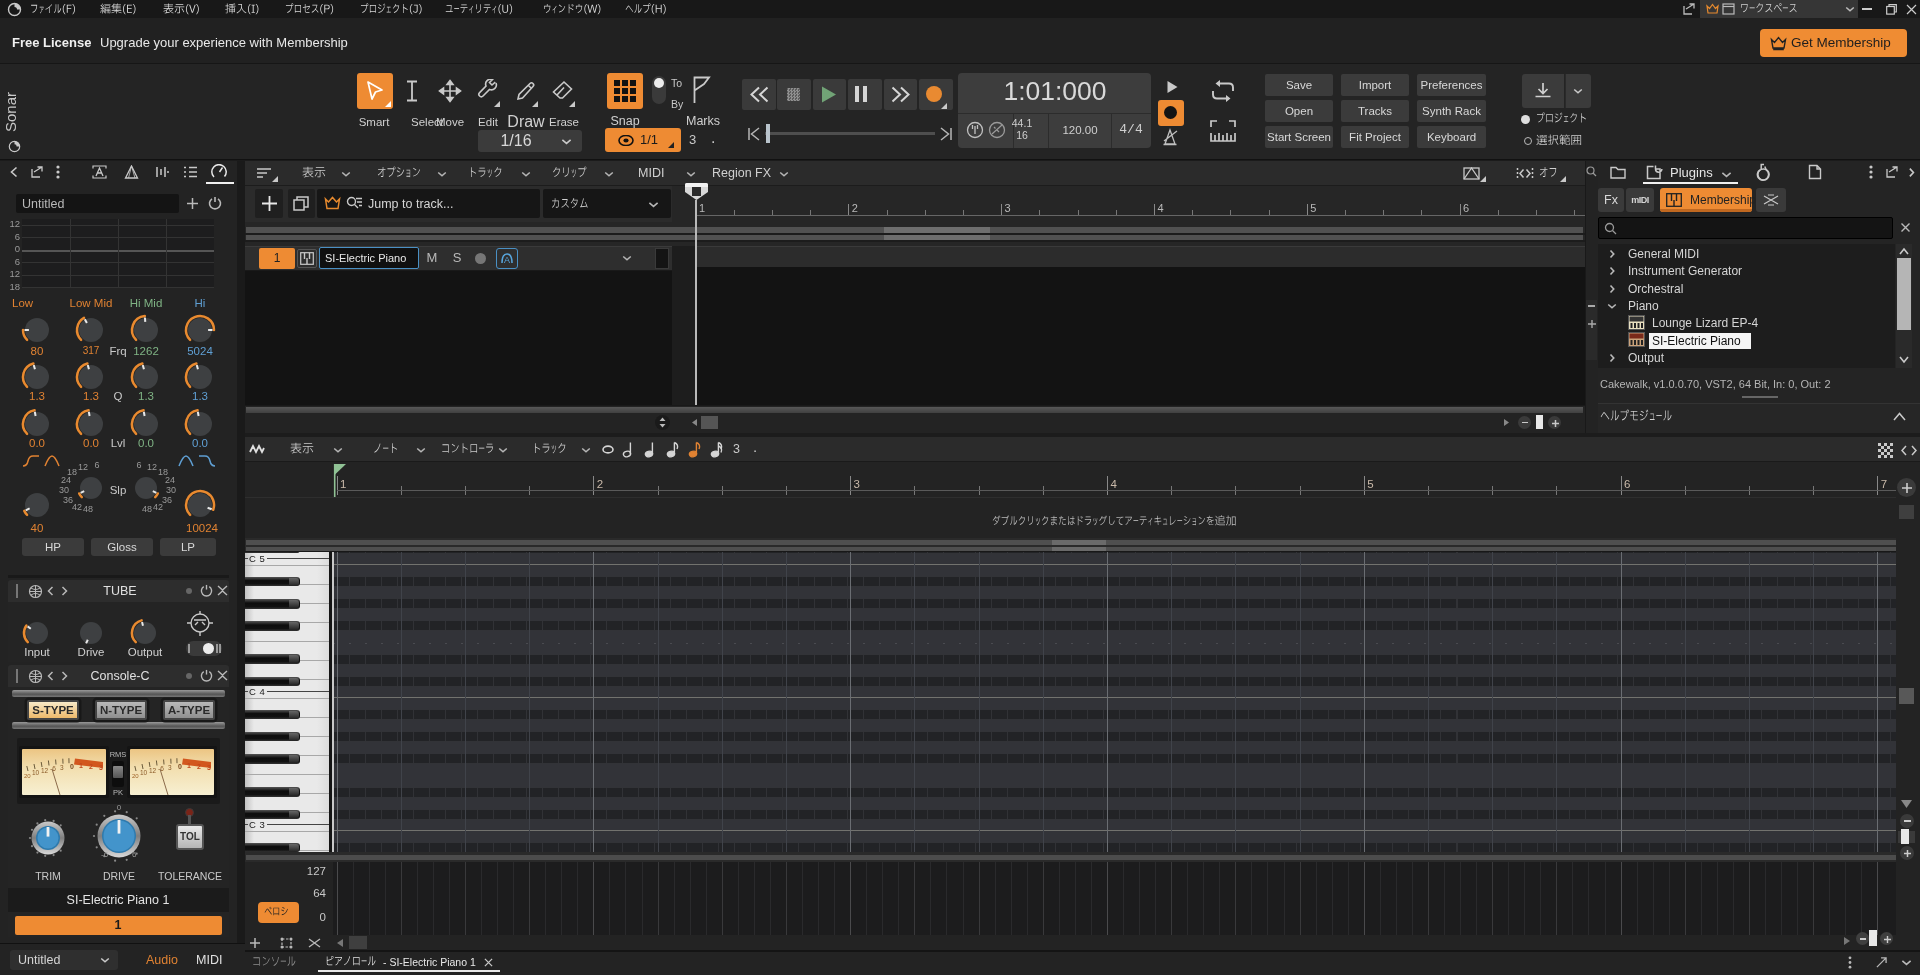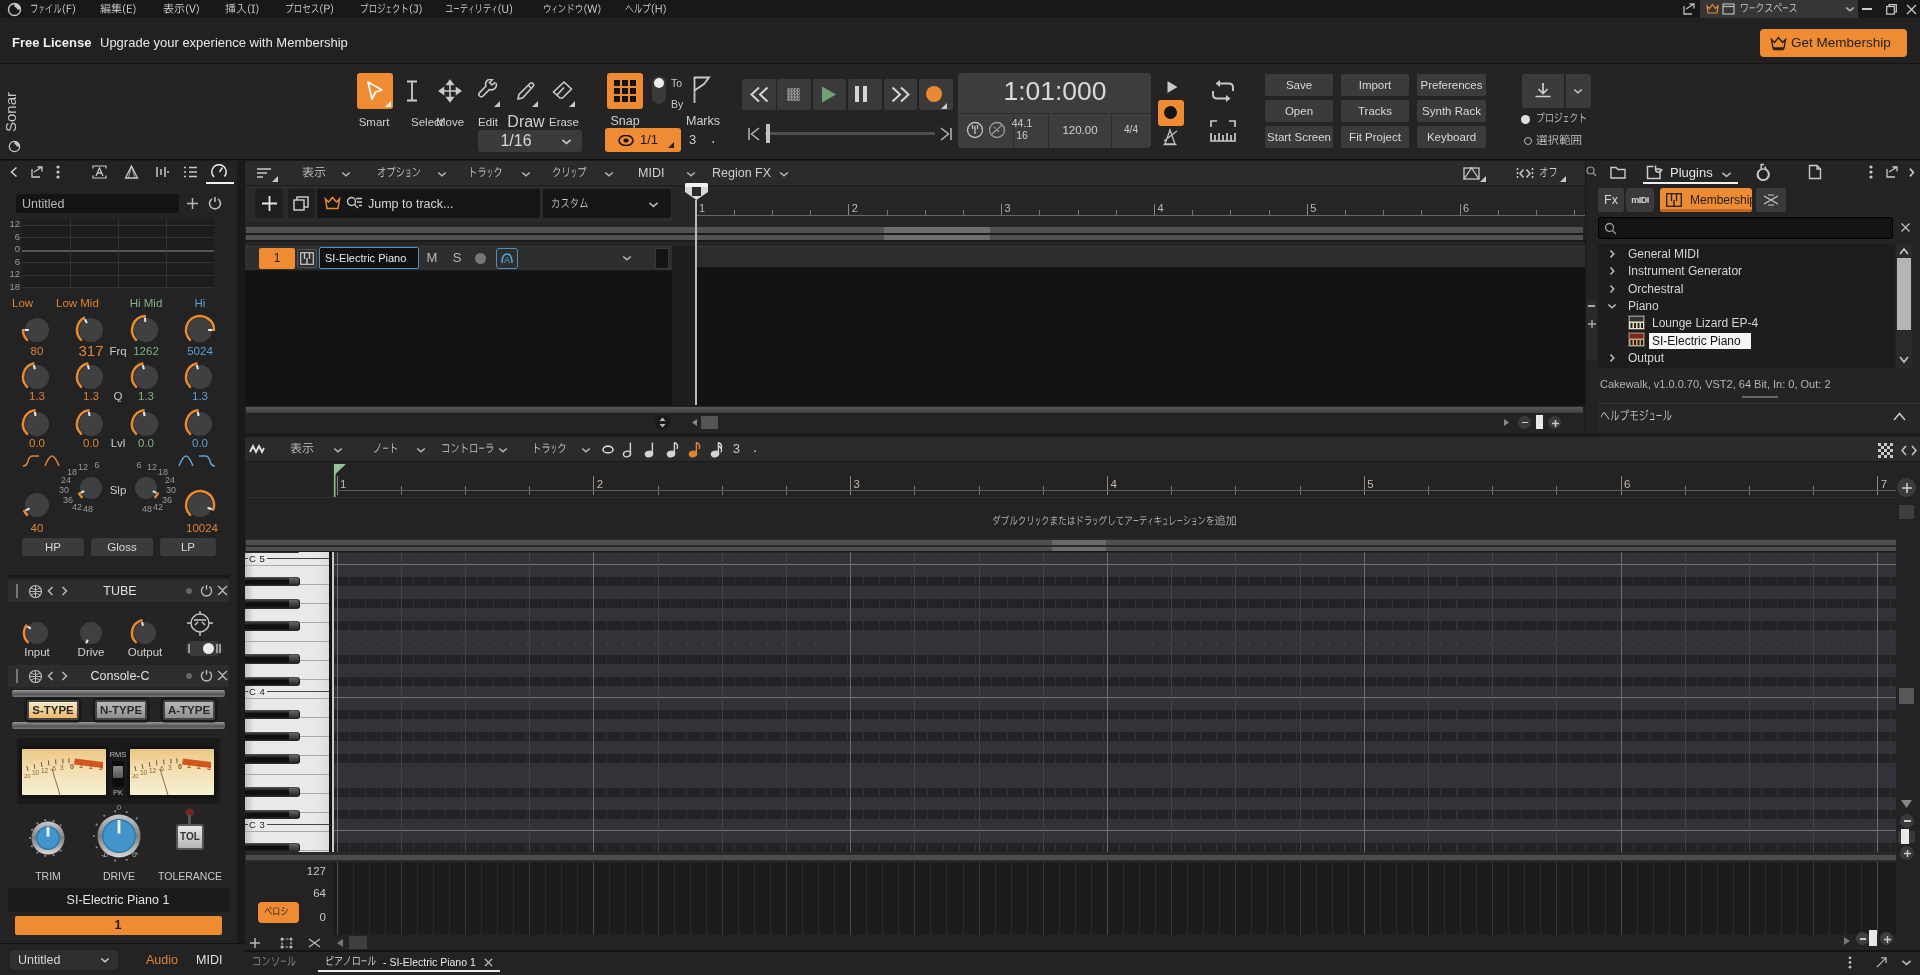--- a/index.html
+++ b/index.html
@@ -261,21 +261,21 @@
 <circle cx="9" cy="9" r="7.5" stroke="#c0c0c0" stroke-width="1.3" fill="none"></circle>
 <path d="M9 5 V9 M6.5 4 V8 M11.5 4 V8 M9 9 V13" stroke="#c0c0c0" stroke-width="1.3"></path>
   </svg>
 <svg class="a" style="left:988px;top:121px" width="18" height="18" viewBox="0 0 18 18">
 <circle cx="9" cy="9" r="7.5" stroke="#9a9a9a" stroke-width="1.3" fill="none"></circle>
 <path d="M4 13 L14 4 M6 6 l1.5 1.5 M9 9 l2 2" stroke="#9a9a9a" stroke-width="1.2"></path>
   </svg>
 <div style="position:absolute;left:1007px;width:30px;top:114px;height:18px;line-height:18px;font-family:'Liberation Sans',sans-serif;font-size:10.5px;font-weight:normal;color:#cfcfcf;text-align:center;white-space:nowrap">44.1</div>
 <div style="position:absolute;left:1007px;width:30px;top:126px;height:18px;line-height:18px;font-family:'Liberation Sans',sans-serif;font-size:10.5px;font-weight:normal;color:#cfcfcf;text-align:center;white-space:nowrap">16</div>
 <div style="position:absolute;left:1050px;width:60px;top:121px;height:18px;line-height:18px;font-family:'Liberation Sans',sans-serif;font-size:11.5px;font-weight:normal;color:#cfcfcf;text-align:center;white-space:nowrap">120.00</div>
-<div style="position:absolute;left:1113px;width:36px;top:121px;height:18px;line-height:18px;font-family:Liberation Sans, sans-serif;font-size:10px;font-weight:normal;color:#cfcfcf;text-align:center;white-space:nowrap">4/4</div>
+<div style="position:absolute;left:1113px;width:36px;top:121px;height:18px;line-height:18px;font-family:Liberation Mono, monospace;font-size:13px;font-weight:normal;color:#cfcfcf;text-align:center;white-space:nowrap">4/4</div>
 <svg class="a" style="left:1166px;top:80px" width="13" height="14" viewBox="0 0 13 14">
 <path d="M1.5 1 L11.5 7 L1.5 13 Z" fill="#c9c9c9"></path>
   </svg>
 <div class="a" style="left:1158px;top:100px;width:26px;height:26px;background:#ee8b33;border-radius:3px"></div>
 <div class="a" style="left:1164px;top:106px;width:13px;height:13px;border-radius:50%;background:#141414"></div>
 <svg class="a" style="left:1162px;top:128px" width="19" height="18" viewBox="0 0 19 18">
 <path d="M3 16 L8 2 L13 16 Z M1.5 16.5 H14.5 M2 13 L15 3" fill="none" stroke="#c0c0c0" stroke-width="1.3"></path>
   </svg>
 <svg class="a" style="left:1210px;top:79px" width="26" height="24" viewBox="0 0 26 24">
 <path d="M8 4.5 H19 Q23 4.5 23 8.5 V12 M18 19.5 H7 Q3 19.5 3 15.5 V12" fill="none" stroke="#c9c9c9" stroke-width="1.9"></path>
@@ -381,21 +381,21 @@
 <div class="a" style="left:70px;top:219px;width:1px;height:69px;background:#333"></div>
 <div class="a" style="left:118px;top:219px;width:1px;height:69px;background:#333"></div>
 <div class="a" style="left:166px;top:219px;width:1px;height:69px;background:#333"></div>
 <div style="position:absolute;right:1900px;top:215px;height:18px;line-height:18px;font-family:'Liberation Sans',sans-serif;font-size:9.5px;font-weight:normal;color:#9a9a9a;text-align:right;white-space:nowrap">12</div>
 <div style="position:absolute;right:1900px;top:228px;height:18px;line-height:18px;font-family:'Liberation Sans',sans-serif;font-size:9.5px;font-weight:normal;color:#9a9a9a;text-align:right;white-space:nowrap">6</div>
 <div style="position:absolute;right:1900px;top:240px;height:18px;line-height:18px;font-family:'Liberation Sans',sans-serif;font-size:9.5px;font-weight:normal;color:#9a9a9a;text-align:right;white-space:nowrap">0</div>
 <div style="position:absolute;right:1900px;top:253px;height:18px;line-height:18px;font-family:'Liberation Sans',sans-serif;font-size:9.5px;font-weight:normal;color:#9a9a9a;text-align:right;white-space:nowrap">6</div>
 <div style="position:absolute;right:1900px;top:265px;height:18px;line-height:18px;font-family:'Liberation Sans',sans-serif;font-size:9.5px;font-weight:normal;color:#9a9a9a;text-align:right;white-space:nowrap">12</div>
 <div style="position:absolute;right:1900px;top:278px;height:18px;line-height:18px;font-family:'Liberation Sans',sans-serif;font-size:9.5px;font-weight:normal;color:#9a9a9a;text-align:right;white-space:nowrap">18</div>
 <div style="position:absolute;left:12px;width:50px;top:294px;height:18px;line-height:18px;font-family:'Liberation Sans',sans-serif;font-size:11.5px;font-weight:normal;color:#e08232;text-align:left;white-space:nowrap">Low</div>
-<div style="position:absolute;left:56px;width:70px;top:294px;height:18px;line-height:18px;font-family:'Liberation Sans',sans-serif;font-size:11.5px;font-weight:normal;color:#e08232;white-space:nowrap">Low Mid</div>
+<div style="position:absolute;left:56px;width:70px;top:294px;height:18px;line-height:18px;font-family:'Liberation Sans',sans-serif;font-size:11.5px;font-weight:normal;color:#e08232;text-align:center;white-space:nowrap">Low Mid</div>
 <div style="position:absolute;left:116px;width:60px;top:294px;height:18px;line-height:18px;font-family:'Liberation Sans',sans-serif;font-size:11.5px;font-weight:normal;color:#7fb384;text-align:center;white-space:nowrap">Hi Mid</div>
 <div style="position:absolute;left:180px;width:40px;top:294px;height:18px;line-height:18px;font-family:'Liberation Sans',sans-serif;font-size:11.5px;font-weight:normal;color:#5f9fd3;text-align:center;white-space:nowrap">Hi</div>
 <svg class="a" style="left:19px;top:312px" width="36" height="36">
     <g transform="translate(-19,-312)">
       <circle cx="37" cy="330" r="12" fill="#3e4042"></circle>
       <path d="M27.1 339.9 A14 14 0 0 1 23.0 330.0" stroke="#e98a2f" stroke-width="2.5" fill="none" stroke-linecap="round"></path>
       <line x1="28.9" y1="330.0" x2="24.5" y2="330.0" stroke="#e8e8e8" stroke-width="2"></line>
     </g>
   </svg>
 <svg class="a" style="left:73px;top:312px" width="36" height="36">
@@ -413,21 +413,21 @@
     </g>
   </svg>
 <svg class="a" style="left:182px;top:312px" width="36" height="36">
     <g transform="translate(-182,-312)">
       <circle cx="200" cy="330" r="12" fill="#3e4042"></circle>
       <path d="M190.1 339.9 A14 14 0 1 1 214.0 330.0" stroke="#e98a2f" stroke-width="2.5" fill="none" stroke-linecap="round"></path>
       <line x1="208.1" y1="330.0" x2="212.5" y2="330.0" stroke="#e8e8e8" stroke-width="2"></line>
     </g>
   </svg>
 <div style="position:absolute;left:10px;width:54px;top:342px;height:18px;line-height:18px;font-family:'Liberation Sans',sans-serif;font-size:11.5px;font-weight:normal;color:#e08232;text-align:center;white-space:nowrap">80</div>
-<div style="position:absolute;left:64px;width:54px;top:342px;height:18px;line-height:18px;font-family:'Liberation Sans',sans-serif;font-size:15px;font-weight:normal;color:#e08232;text-align:center;white-space:nowrap">317</div>
+<div style="position:absolute;left:64px;width:54px;top:342px;height:18px;line-height:18px;font-family:'Liberation Sans',sans-serif;font-size:10px;font-weight:normal;color:#e08232;text-align:center;white-space:nowrap">317</div>
 <div style="position:absolute;left:119px;width:54px;top:342px;height:18px;line-height:18px;font-family:'Liberation Sans',sans-serif;font-size:11.5px;font-weight:normal;color:#7fb384;text-align:center;white-space:nowrap">1262</div>
 <div style="position:absolute;left:173px;width:54px;top:342px;height:18px;line-height:18px;font-family:'Liberation Sans',sans-serif;font-size:11.5px;font-weight:normal;color:#5f9fd3;text-align:center;white-space:nowrap">5024</div>
 <div style="position:absolute;left:103px;width:30px;top:342px;height:18px;line-height:18px;font-family:'Liberation Sans',sans-serif;font-size:11.5px;font-weight:normal;color:#c9c9c9;text-align:center;white-space:nowrap">Frq</div>
 <svg class="a" style="left:19px;top:359px" width="36" height="36">
     <g transform="translate(-19,-359)">
       <circle cx="37" cy="377" r="12" fill="#3e4042"></circle>
       <path d="M27.1 386.9 A14 14 0 0 1 33.4 363.5" stroke="#e98a2f" stroke-width="2.5" fill="none" stroke-linecap="round"></path>
       <line x1="34.9" y1="369.2" x2="33.8" y2="364.9" stroke="#e8e8e8" stroke-width="2"></line>
     </g>
   </svg>

